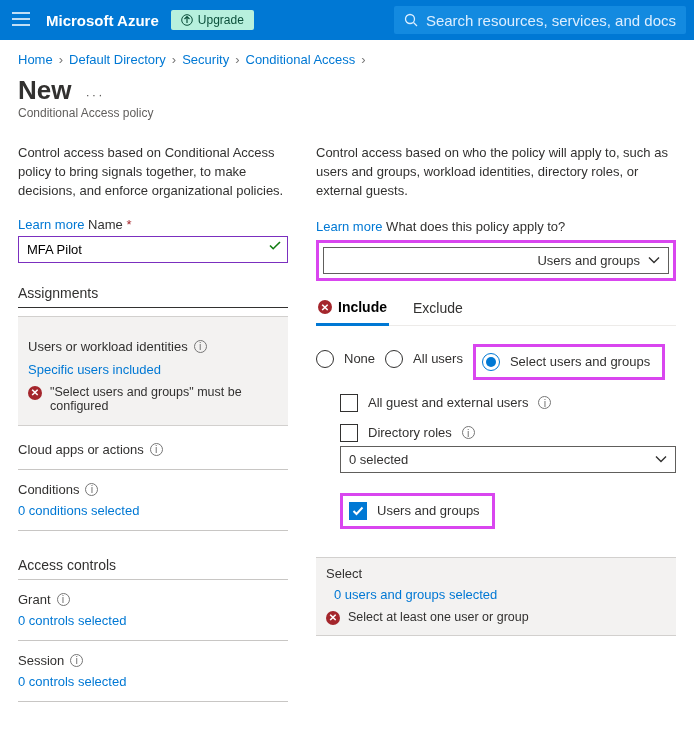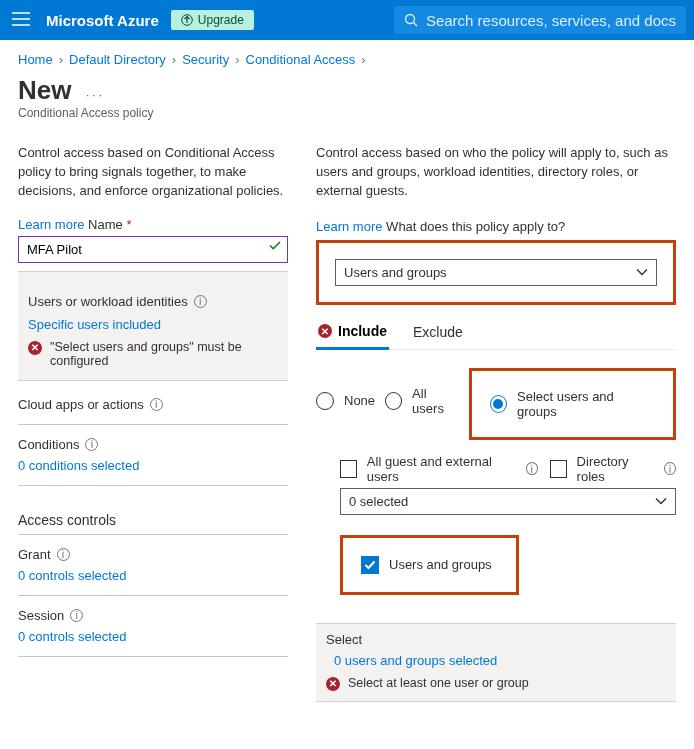--- a/index.html
+++ b/index.html
@@ -125,40 +125,40 @@
     }
     
     .dropdown {
       border: 1px solid #605e5c; padding: 5px 28px 5px 8px;
       font-size: 13px; cursor: pointer; background: #fff;
       position: relative; width: 100%;
     }
     .dd-caret {
       position: absolute; right: 8px; top: 50%; transform: translateY(-50%);
     }
-    .hi-red { border: 3px solid #c2410c; padding: 16px; margin-top: 6px; }
+    .hi-red { border: 3px solid #d946ef; padding: 4px; margin-top: 6px; text-align: right; }
     .tabs {
       display: flex; gap: 22px; margin-top: 14px;
       border-bottom: 1px solid #edebe9;
     }
     .tab {
       display: flex; align-items:center; gap:6px;
       padding: 4px 2px 8px; cursor: pointer; font-size: 14px;
     }
     .tab.active { border-bottom: 3px solid #0078d4; color: #000; font-weight:600; margin-bottom:-1px; }
     .radio-list { margin-top: 12px; display:flex; gap:10px; }
     .radio-item { display:flex; align-items:center; gap:10px; cursor:pointer; }
     .radio-outer {
       width:18px; height:18px; border:1px solid #323130; border-radius:50%;
       display:flex; align-items:center; justify-content:center;
     }
     .radio-item.sel .radio-outer { border-color:#0078d4; }
     .radio-inner { width:10px; height:10px; border-radius:50%; }
     .radio-item.sel .radio-inner { background:#0078d4; }
-    .cb-list { margin: 14px 0 0 24px; display:flex; flex-direction:row; gap:12px; }
+    .cb-list { margin: 14px 0 0 24px; display:flex; flex-direction:column; gap:12px; }
     .cb-item { display:flex; align-items:center; gap:10px; }
     .cb-box {
       width:18px; height:18px; border:1px solid #323130; background:#fff;
       display:flex; align-items:center; justify-content:center;
     }
     .cb-box.checked { background:#0078d4; border-color:#0078d4; color:#fff; }
     .sub-dropdown { margin: 4px 0 0 24px; width: calc(100% - 24px); }
     .select-panel {
       margin-top: 28px; background:#f3f2f1;
       border-top:1px solid #d2d0ce; border-bottom:1px solid #d2d0ce;
@@ -220,20 +220,21 @@
     </span>
     <div class="input-wrap">
       <input class="name-input" value="MFA Pilot" style="">
       <span class="input-check">
         <svg width="14" height="14" viewBox="0 0 14 14">
             <path d="M2 7l3.2 3.2L12 3.5" fill="none" stroke="#107c10" stroke-width="1.6"></path>
           </svg>
       </span>
     </div>
 
+    <div class="sec-head">Assignments</div>
 
     <div class="greybox">
       <div class="sub-row">
         <span>Users or workload identities</span>
         <span class="info-ic">i</span>
       </div>
       <span class="link-blue" style="margin-top:8px">Specific users included</span>
       <div class="err-line">
         <span class="err-ic">✕</span>
         <span>"Select users and groups" must be configured</span>

